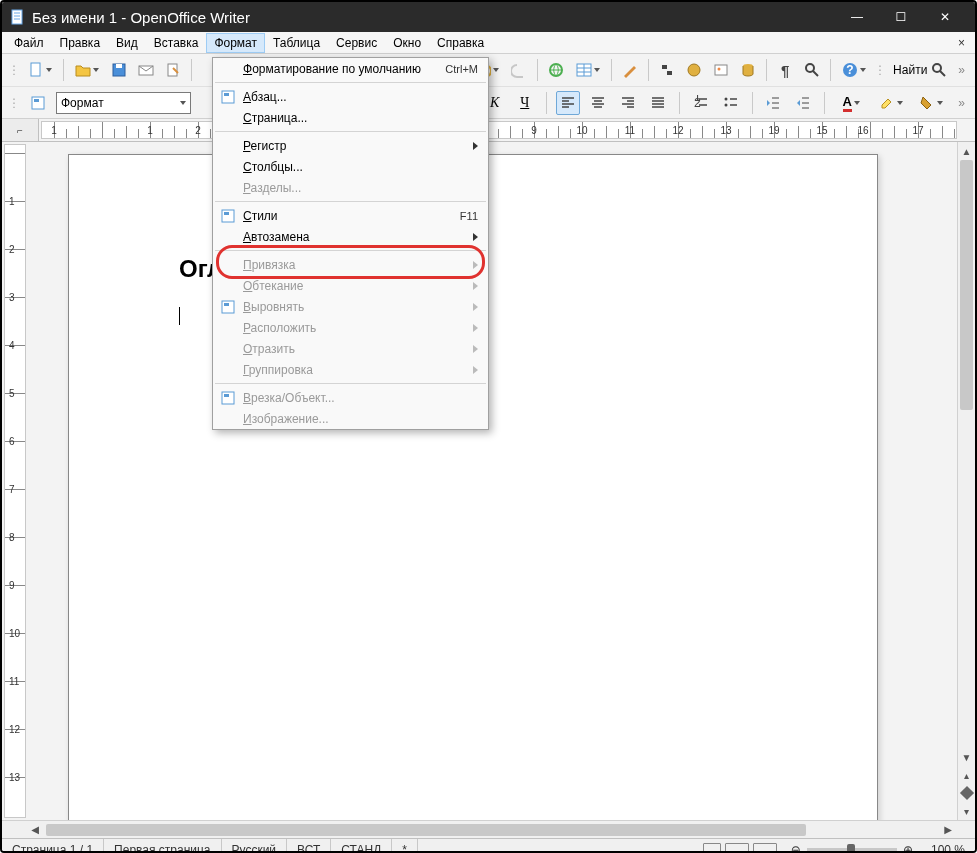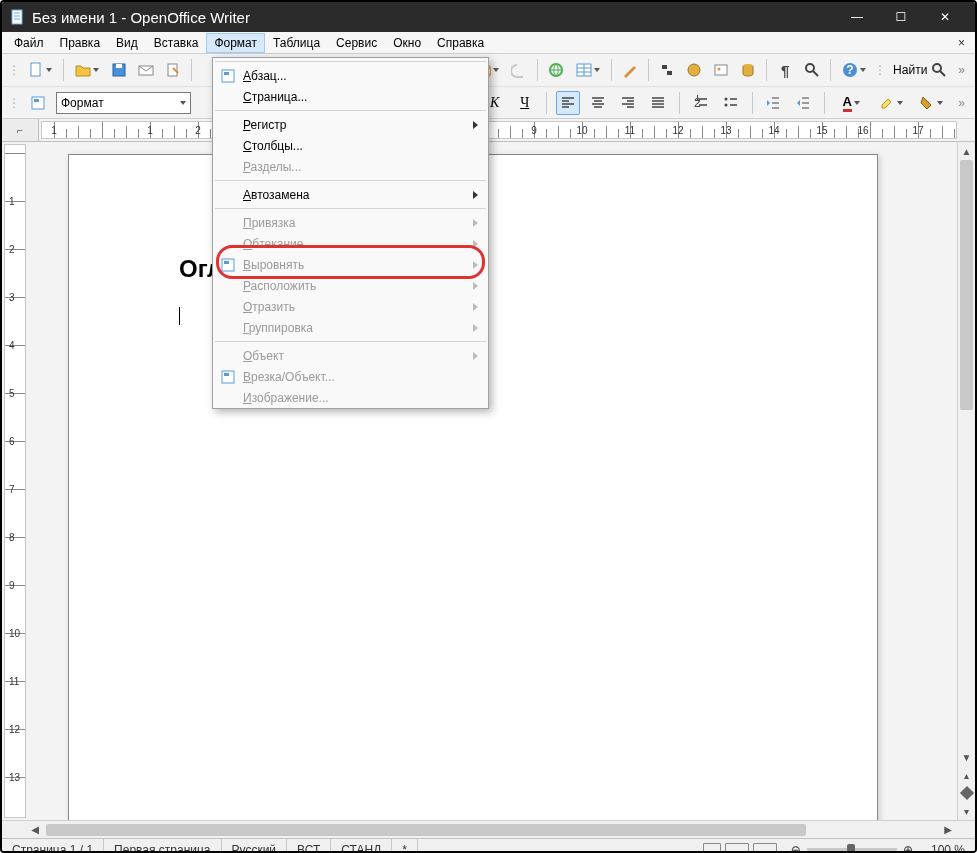--- a/index.html
+++ b/index.html
@@ -405,21 +405,21 @@
       <div class="num" style="left: 636px;">12</div>
       <div class="tick" style="left: 648px; top: 7px;"></div>
       <div class="tick" style="left: 660px; top: 4px;"></div>
       <div class="tick" style="left: 672px; top: 7px;"></div>
       <div class="tick" style="left: 684px;"></div>
       <div class="num" style="left: 684px;">13</div>
       <div class="tick" style="left: 696px; top: 7px;"></div>
       <div class="tick" style="left: 708px; top: 4px;"></div>
       <div class="tick" style="left: 720px; top: 7px;"></div>
       <div class="tick" style="left: 732px;"></div>
-      <div class="num" style="left: 732px;">14</div>
+      <div class="num" style="left: 732px;">19</div>
       <div class="tick" style="left: 744px; top: 7px;"></div>
       <div class="tick" style="left: 756px; top: 4px;"></div>
       <div class="tick" style="left: 768px; top: 7px;"></div>
       <div class="tick" style="left: 780px;"></div>
       <div class="num" style="left: 780px;">15</div>
       <div class="tick" style="left: 792px; top: 7px;"></div>
       <div class="tick" style="left: 804px; top: 4px;"></div>
       <div class="tick" style="left: 816px; top: 7px;"></div>
       <div class="tick" style="left: 828px;"></div>
       <div class="num" style="left: 821px;">16</div>
@@ -509,20 +509,25 @@
     <span>⊖</span>
     <div class="slider-track">
         <div class="slider-thumb"></div>
       </div>
     <span>⊕</span>
   </div>
   <div class="cell" style="border-right:none">100 %</div>
 </div>
 
 <div class="dropdown" id="dropdown">
+    <div class="mrow">
+      <div class="micon"></div>
+      <div class="lbl"><span class="ul">Ф</span>орматирование по умолчанию</div>
+      <div class="shortcut">Ctrl+M</div>
+    </div>
     <div class="msep"></div>
     <div class="mrow">
       <div class="micon">
         <svg width="16" height="16" viewBox="0 0 16 16">
           <rect x="2" y="2" width="12" height="12" fill="#fff" stroke="#5b9bd5"></rect>
           <rect x="4" y="4" width="5" height="3" fill="#5b9bd5"></rect>
         </svg>
       </div>
       <div class="lbl"><span class="ul">А</span>бзац...</div>
     </div>
@@ -539,73 +544,78 @@
     <div class="mrow">
       <div class="micon"></div>
       <div class="lbl"><span class="ul">С</span>толбцы...</div>
     </div>
     <div class="mrow disabled">
       <div class="micon"></div>
       <div class="lbl"><span class="ul">Р</span>азделы...</div>
     </div>
     <div class="msep"></div>
     <div class="mrow">
-      <div class="micon"></div>
-      <div class="lbl"><span class="ul">А</span>втозамена</div>
-      <div class="sub-arrow"></div>
-    </div>
-    <div class="msep"></div>
-    <div class="mrow disabled">
-      <div class="micon"></div>
-      <div class="lbl"><span class="ul">П</span>ривязка</div>
-      <div class="sub-arrow" style="border-left-color: rgb(187, 187, 187);"></div>
-    </div>
-    <div class="mrow disabled">
-      <div class="micon"></div>
-      <div class="lbl"><span class="ul">О</span>бтекание</div>
-      <div class="sub-arrow" style="border-left-color: rgb(187, 187, 187);"></div>
-    </div>
-    <div class="mrow disabled">
       <div class="micon">
         <svg width="16" height="16" viewBox="0 0 16 16">
           <rect x="2" y="2" width="12" height="12" fill="#fff" stroke="#5b9bd5"></rect>
           <rect x="4" y="4" width="5" height="3" fill="#5b9bd5"></rect>
         </svg>
       </div>
-      <div class="lbl"><span class="ul">В</span>ыровнять</div>
+      <div class="lbl"><span class="ul">С</span>тили</div>
+      <div class="shortcut">F11</div>
+    </div>
+    <div class="mrow">
+      <div class="micon"></div>
+      <div class="lbl"><span class="ul">А</span>втозамена</div>
+      <div class="sub-arrow"></div>
+    </div>
+    <div class="msep"></div>
+    <div class="mrow disabled">
+      <div class="micon"></div>
+      <div class="lbl"><span class="ul">П</span>ривязка</div>
       <div class="sub-arrow" style="border-left-color: rgb(187, 187, 187);"></div>
     </div>
     <div class="mrow disabled">
       <div class="micon"></div>
-      <div class="lbl"><span class="ul">Р</span>асположить</div>
-      <div class="sub-arrow" style="border-left-color: rgb(187, 187, 187);"></div>
-    </div>
-    <div class="mrow disabled">
-      <div class="micon"></div>
-      <div class="lbl"><span class="ul">О</span>тразить</div>
-      <div class="sub-arrow" style="border-left-color: rgb(187, 187, 187);"></div>
-    </div>
-    <div class="mrow disabled">
-      <div class="micon"></div>
-      <div class="lbl"><span class="ul">Г</span>руппировка</div>
-      <div class="sub-arrow" style="border-left-color: rgb(187, 187, 187);"></div>
-    </div>
-    <div class="msep"></div>
-    <div class="mrow disabled">
-      <div class="micon"></div>
-      <div class="lbl"><span class="ul">О</span>бъект</div>
+      <div class="lbl"><span class="ul">О</span>бтекание</div>
       <div class="sub-arrow" style="border-left-color: rgb(187, 187, 187);"></div>
     </div>
     <div class="mrow disabled">
       <div class="micon">
         <svg width="16" height="16" viewBox="0 0 16 16">
           <rect x="2" y="2" width="12" height="12" fill="#fff" stroke="#5b9bd5"></rect>
           <rect x="4" y="4" width="5" height="3" fill="#5b9bd5"></rect>
         </svg>
       </div>
+      <div class="lbl"><span class="ul">В</span>ыровнять</div>
+      <div class="sub-arrow" style="border-left-color: rgb(187, 187, 187);"></div>
+    </div>
+    <div class="mrow disabled">
+      <div class="micon"></div>
+      <div class="lbl"><span class="ul">Р</span>асположить</div>
+      <div class="sub-arrow" style="border-left-color: rgb(187, 187, 187);"></div>
+    </div>
+    <div class="mrow disabled">
+      <div class="micon"></div>
+      <div class="lbl"><span class="ul">О</span>тразить</div>
+      <div class="sub-arrow" style="border-left-color: rgb(187, 187, 187);"></div>
+    </div>
+    <div class="mrow disabled">
+      <div class="micon"></div>
+      <div class="lbl"><span class="ul">Г</span>руппировка</div>
+      <div class="sub-arrow" style="border-left-color: rgb(187, 187, 187);"></div>
+    </div>
+    <div class="msep"></div>
+    <div class="mrow disabled">
+      <div class="micon">
+        <svg width="16" height="16" viewBox="0 0 16 16">
+          <rect x="2" y="2" width="12" height="12" fill="#fff" stroke="#5b9bd5"></rect>
+          <rect x="4" y="4" width="5" height="3" fill="#5b9bd5"></rect>
+        </svg>
+      </div>
       <div class="lbl"><span class="ul">В</span>резка/Объект...</div>
     </div>
     <div class="mrow disabled">
       <div class="micon"></div>
       <div class="lbl"><span class="ul">И</span>зображение...</div>
     </div>
     <div class="highlight-box" style="top: 187px;"></div>
   </div>
 
 </body></html>

